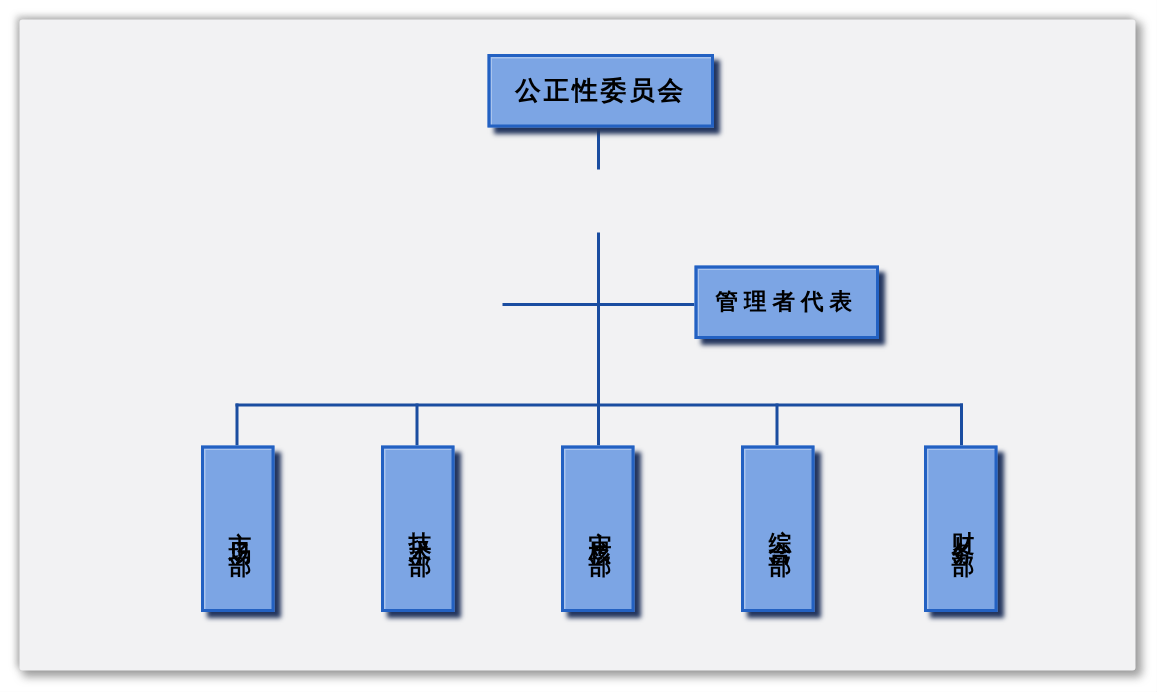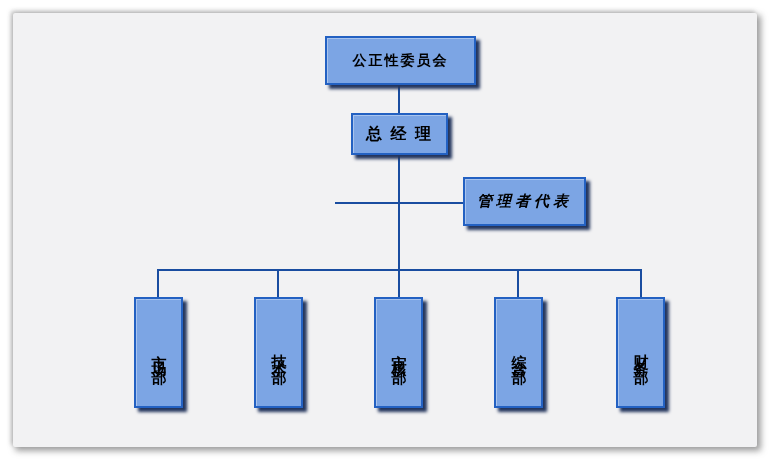--- a/index.html
+++ b/index.html
@@ -33,24 +33,24 @@
     border: 2px solid #2361c2;
     box-shadow: 4px 4px 3px 0 #24365e,
                 inset 1px 1px 0 rgba(255,255,255,0.35);
     display: flex;
     align-items: center;
     justify-content: center;
     color: #000000;
     font-weight: bold;
     text-align: center;
   }
-  .node-root   { left: 312px; top: 23px;  width: 151px; height: 49px; font-size: 14px; letter-spacing: 2px; }
+  .node-root   { left: 312px; top: 23px;  width: 151px; height: 49px; font-size: 17px; letter-spacing: 2px; }
   .node-gm     { left: 338px; top: 100px; width: 97px;  height: 42px; font-size: 16px; letter-spacing: 2px; }
   .node-tech   { left: 196px; top: 164px; width: 126px; height: 49px; font-size: 15px; letter-spacing: 4px; }
-  .node-rep    { left: 450px; top: 164px; width: 123px; height: 49px; font-size: 15px; letter-spacing: 4px; font-style: italic; }
+  .node-rep    { left: 450px; top: 164px; width: 123px; height: 49px; font-size: 15px; letter-spacing: 4px; }
   .node-dept {
     top: 284px; width: 49px; height: 111px;
     font-size: 15px;
     writing-mode: vertical-rl;
     text-orientation: upright;
     letter-spacing: 7px;
   }
   .dept-1 { left: 121px; }
   .dept-2 { left: 241px; }
   .dept-3 { left: 361px; }
@@ -85,21 +85,20 @@
     <div class="hline line-mid-h"></div>
     <div class="hline line-main-h"></div>
     <div class="vline drop-1"></div>
     <div class="vline drop-2"></div>
     <div class="vline drop-3"></div>
     <div class="vline drop-4"></div>
     <div class="vline drop-5"></div>
 
     <div class="node node-root">公正性委员会</div>
 
-    <div class="node node-gm">总 经 理</div>
 
 
     <div class="node node-rep">管理者代表</div>
 
     <div class="node node-dept dept-1">市场部</div>
 
     <div class="node node-dept dept-2">技术部</div>
 
     <div class="node node-dept dept-3">审核部</div>
 

